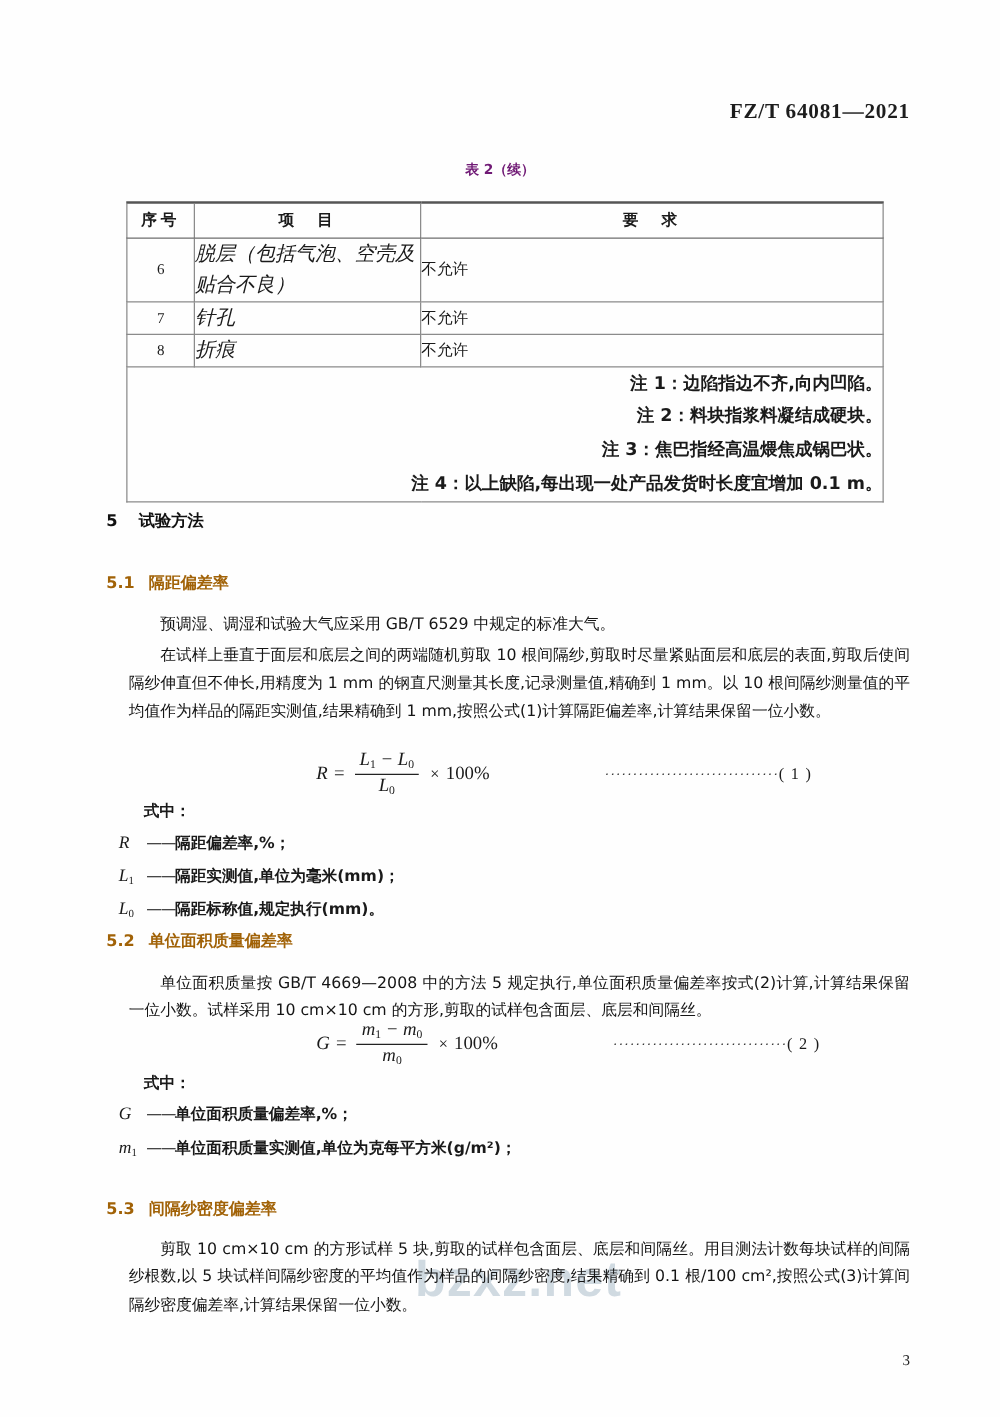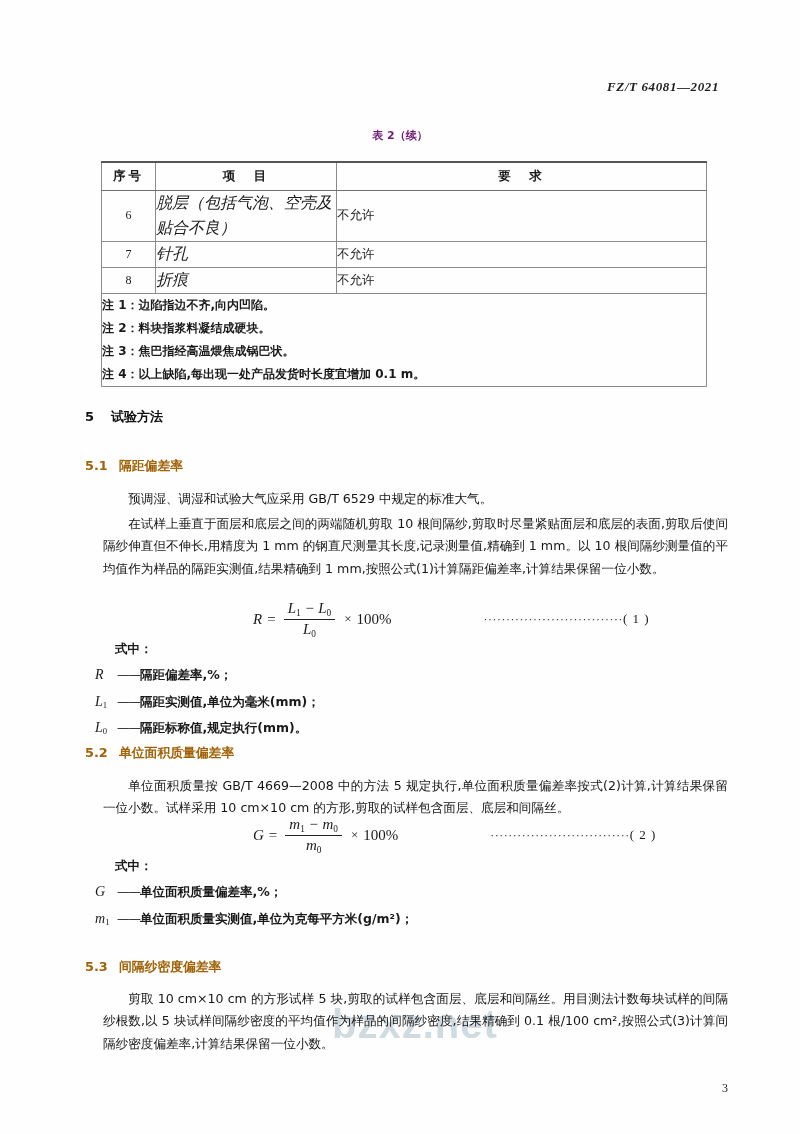--- a/index.html
+++ b/index.html
@@ -33,29 +33,28 @@
     z-index: 0;
     user-select: none;
     white-space: nowrap;
   }
 
   .content { position: relative; z-index: 2; }
 
   
   .doc-header {
     position: absolute;
-    right: 81px;
+    right: 72px;
     top: 79px;
     font-family: "Liberation Serif", serif;
     font-weight: bold;
-    font-size: 13px;
+    font-size: 17px;
     letter-spacing: .6px;
     color: #1d1d1d;
     white-space: nowrap;
-    font-style: italic;
   }
 
   
   .table-caption {
     position: absolute;
     left: 0; right: 0;
     top: 128px;
     text-align: center;
     font-family: "DejaVu Sans", sans-serif;
     font-weight: bold;
@@ -114,25 +113,26 @@
   tr.r-tall td { height: 46px; }
   tr.r-short td { height: 25px; }
 
   td.notes {
     border-top: 1.8px solid #6e6e6e;
     border-bottom: 2px solid #555;
     padding: 7px 6px 8px 22px;
   }
   .note-line {
     font-family: "DejaVu Sans", sans-serif;
-    font-size: 12px;
+    font-size: 14px;
     font-weight: bold;
     line-height: 1.92;
     color: #1a1a1a;
     white-space: nowrap;
+    text-align: right;
   }
 
   
   .sec {
     position: absolute;
     left: 85px;
     width: 645px;
   }
   .h1 {
     font-family: "DejaVu Sans", sans-serif;

